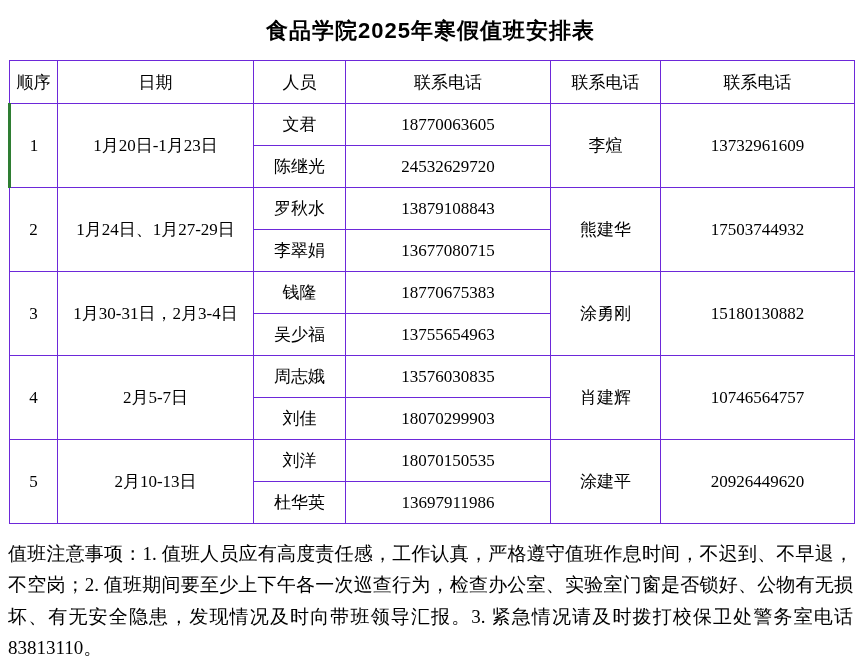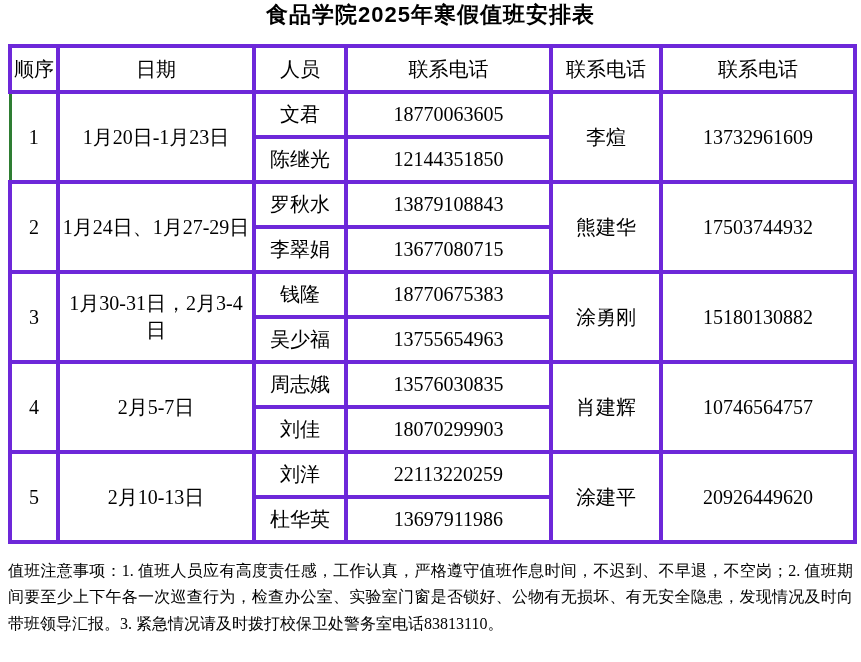--- a/index.html
+++ b/index.html
@@ -19,33 +19,34 @@
     height: 662px;
     position: relative;
     box-sizing: border-box;
   }
   .title {
     text-align: center;
     font-family: "Liberation Sans", sans-serif;
     font-weight: bold;
     font-size: 22px;
     letter-spacing: 1px;
+    padding-top: 16px;
     padding-bottom: 14px;
   }
   table.sched {
     border-collapse: collapse;
     width: 845px;
     margin: 0 8px;
     table-layout: fixed;
   }
   table.sched th, table.sched td {
-    border: 4px solid #6d28d9;
+    border: 1px solid #6d28d9;
     text-align: center;
     vertical-align: middle;
-    font-size: 20px;
+    font-size: 17px;
     font-family: "Liberation Serif", serif;
     padding: 0;
     height: 41px;
   }
   table.sched thead th {
     height: 42px;
     font-weight: normal;
   }
   .col-seq   { width: 48px; }
   .col-date  { width: 196px; }
@@ -57,21 +58,21 @@
   .seq-cell {
     font-size: 16px;
   }
   .seq-mark {
     border-left: 3px solid #2e7d32 !important;
   }
   .notes {
     margin: 14px 8px 0 8px;
     width: 845px;
     box-sizing: border-box;
-    font-size: 16px;
+    font-size: 19px;
     line-height: 1.65;
     text-align: justify;
     font-family: "Liberation Serif", serif;
   }
   .notes p { margin: 0; }
 </style>
 </head>
 <body>
 
 <div class="page">
@@ -102,21 +103,21 @@
       <tr>
         <td class="seq-cell seq-mark" rowspan="2">1</td>
         <td rowspan="2">1月20日-1月23日</td>
         <td>文君</td>
         <td>18770063605</td>
         <td rowspan="2">李煊</td>
         <td rowspan="2">13732961609</td>
       </tr>
       <tr>
         <td>陈继光</td>
-        <td>12144351850</td>
+        <td>24532629720</td>
       </tr>
 
       <tr>
         <td class="seq-cell" rowspan="2">2</td>
         <td rowspan="2">1月24日、1月27-29日</td>
         <td>罗秋水</td>
         <td>13879108843</td>
         <td rowspan="2">熊建华</td>
         <td rowspan="2">17503744932</td>
       </tr>
@@ -148,21 +149,21 @@
       </tr>
       <tr>
         <td>刘佳</td>
         <td>18070299903</td>
       </tr>
 
       <tr>
         <td class="seq-cell" rowspan="2">5</td>
         <td rowspan="2">2月10-13日</td>
         <td>刘洋</td>
-        <td>22113220259</td>
+        <td>18070150535</td>
         <td rowspan="2">涂建平</td>
         <td rowspan="2">20926449620</td>
       </tr>
       <tr>
         <td>杜华英</td>
         <td>13697911986</td>
       </tr>
     </tbody>
   </table>
 

